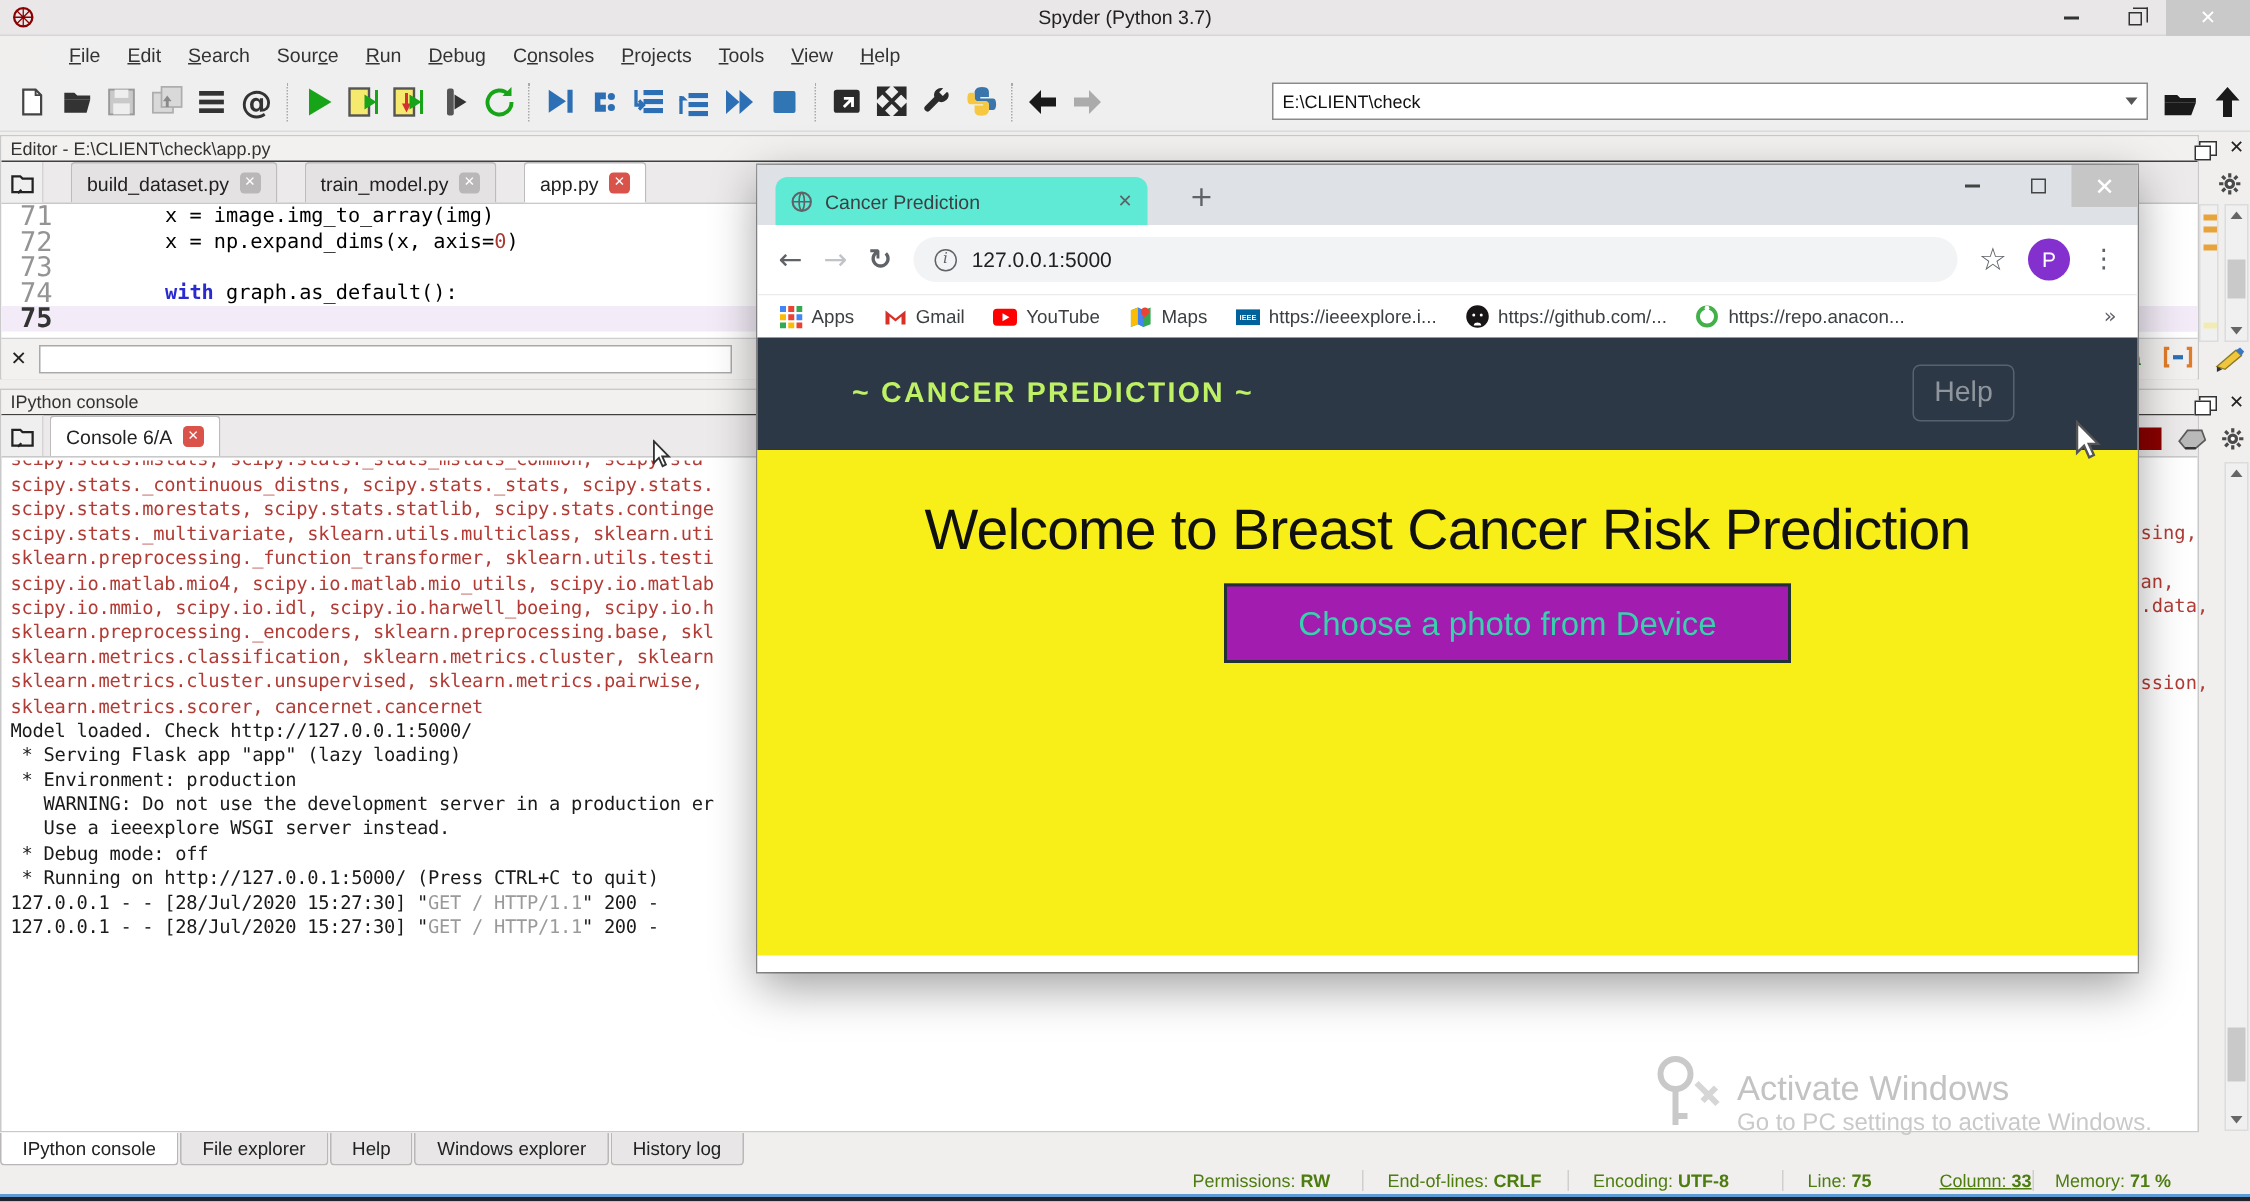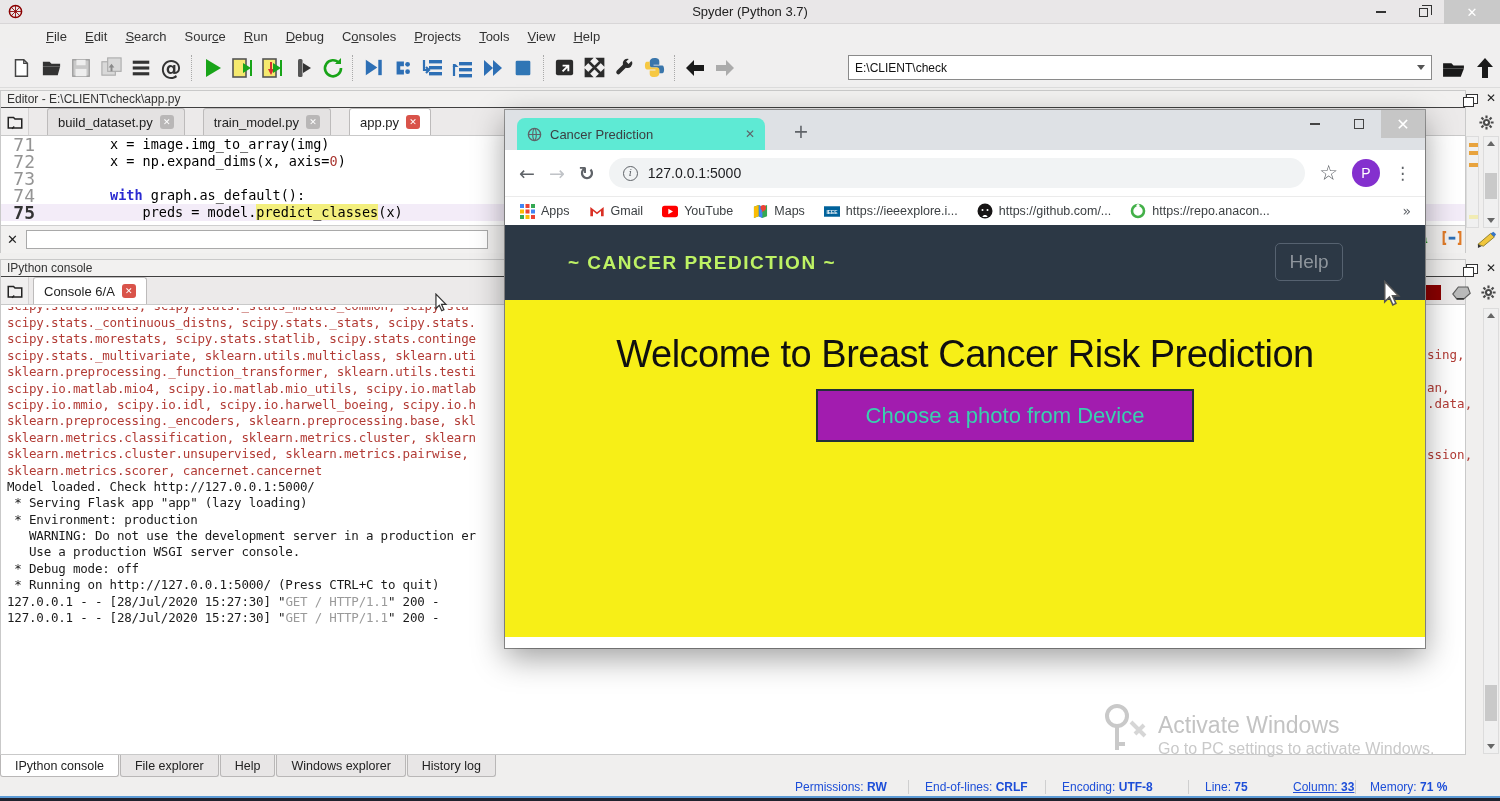--- a/index.html
+++ b/index.html
@@ -70,21 +70,21 @@
   .scroll-thumb { position:absolute; left:1px; right:1px; background:#c9c9c9; }
   .tri-up { width:0; height:0; border-left:4px solid transparent; border-right:4px solid transparent; border-bottom:5px solid #666; position:absolute; left:3px; }
   .tri-dn { width:0; height:0; border-left:4px solid transparent; border-right:4px solid transparent; border-top:5px solid #666; position:absolute; left:3px; }
   .mark { position:absolute; width:9px; height:4px; background:#e8a33d; left:2px; }
   .hl-strip { position:absolute; background:#f3ecf8; }
 
   
   .bottom-tabs { position:absolute; left:0; top:755px; width:1500px; height:24px; background:#f0efee; display:flex; align-items:flex-start; }
   .btab { height:22px; padding:0 14px; display:flex; align-items:center; font-size:12.5px; color:#222; background:#e8e6e6; border:1px solid #b9b7b7; border-top:none; margin-right:1px; border-radius:0 0 3px 3px; }
   .btab.active { background:#fff; }
-  .statusbar { position:absolute; left:0; top:779px; width:1500px; height:17px; background:#f0efee; font-size:12px; color:#1d4ed8;padding-left:25px; }
+  .statusbar { position:absolute; left:0; top:779px; width:1500px; height:17px; background:#f0efee; font-size:12px; color:#4d7c0f;padding-left:25px; }
   .status-item { position:absolute; top:1px; white-space:pre; }
   .status-item b { font-weight:bold; }
   .status-sep { position:absolute; top:1px; width:1px; height:14px; background:#cfcfcf; }
   .taskbar-strip { position:absolute; left:0; top:796px; width:1500px; height:5px; background:#20222e; border-top:2px solid #5d9bd5; }
 
   
   .browser { position:absolute; left:505px; top:110px; width:920px; height:538px; z-index:10; background:#fff; box-shadow:0 10px 30px rgba(0,0,0,.38), 0 0 0 1px #9b9b9b; }
   .b-tabstrip { position:relative; height:40px; background:#dee1e5; }
   .b-tab { position:absolute; left:12px; top:8px; width:248px; height:32px; background:#5eead4; border-radius:8px 8px 0 0; display:flex; align-items:center; gap:8px; padding:0 10px; }
   .b-tab-title { flex:1; font-size:13px; color:#3c4043; }
@@ -352,21 +352,21 @@
             <span>app.py</span>
             <span class="tab-close red">✕</span>
           </div>
         </div>
   </div>
   <div class="code-area" id="code-area">
         <div class="code-line"><span class="gutter">71</span><span><span>        x = image.img_to_array(img)</span></span></div>
         <div class="code-line"><span class="gutter">72</span><span><span>        x = np.expand_dims(x, axis=</span><span class="tok-num">0</span><span>)</span></span></div>
         <div class="code-line"><span class="gutter">73</span><span></span></div>
         <div class="code-line"><span class="gutter">74</span><span><span>        </span><span class="tok-kw">with</span><span> graph.as_default():</span></span></div>
-        <div class="code-line current"><span class="gutter">75</span><span><span>            preds = model.</span><span class="tok-hl">predict_classes</span><span>(x)</span></span></div>
+        <div class="code-line current"><span class="gutter">75</span></div>
       </div>
   <div class="findrow">
     <span class="find-close">✕</span>
     <input class="find-input" style="">
   </div>
 </div>
 
 <div class="console-pane">
   <div class="pane-header">IPython console</div>
   <div class="console-tabrow">
@@ -390,21 +390,21 @@
         <div class="cline"><span class="c-r">scipy.io.matlab.mio4, scipy.io.matlab.mio_utils, scipy.io.matlab</span></div>
         <div class="cline"><span class="c-r">scipy.io.mmio, scipy.io.idl, scipy.io.harwell_boeing, scipy.io.h</span></div>
         <div class="cline"><span class="c-r">sklearn.preprocessing._encoders, sklearn.preprocessing.base, skl</span></div>
         <div class="cline"><span class="c-r">sklearn.metrics.classification, sklearn.metrics.cluster, sklearn</span></div>
         <div class="cline"><span class="c-r">sklearn.metrics.cluster.unsupervised, sklearn.metrics.pairwise,</span></div>
         <div class="cline"><span class="c-r">sklearn.metrics.scorer, cancernet.cancernet</span></div>
         <div class="cline"><span class="c-k">Model loaded. Check http://127.0.0.1:5000/</span></div>
         <div class="cline"><span class="c-k"> * Serving Flask app "app" (lazy loading)</span></div>
         <div class="cline"><span class="c-k"> * Environment: production</span></div>
         <div class="cline"><span class="c-k">   WARNING: Do not use the development server in a production er</span></div>
-        <div class="cline"><span class="c-k">   Use a production WSGI server console.</span></div>
+        <div class="cline"><span class="c-k">   Use a ieeexplore WSGI server instead.</span></div>
         <div class="cline"><span class="c-k"> * Debug mode: off</span></div>
         <div class="cline"><span class="c-k"> * Running on http://127.0.0.1:5000/ (Press CTRL+C to quit)</span></div>
         <div class="cline"><span class="c-k">127.0.0.1 - - [28/Jul/2020 15:27:30] "</span><span class="c-g">GET / HTTP/1.1</span><span class="c-k">" 200 -</span></div>
         <div class="cline"><span class="c-k">127.0.0.1 - - [28/Jul/2020 15:27:30] "</span><span class="c-g">GET / HTTP/1.1</span><span class="c-k">" 200 -</span></div>
       </div>
 </div>
 <div id="fragments">
       <span class="fragment" style="left: 1427px; top: 347px;">sing,</span>
       <span class="fragment" style="left: 1427px; top: 380px;">an,</span>
       <span class="fragment" style="left: 1427px; top: 396px;">.data,</span>

